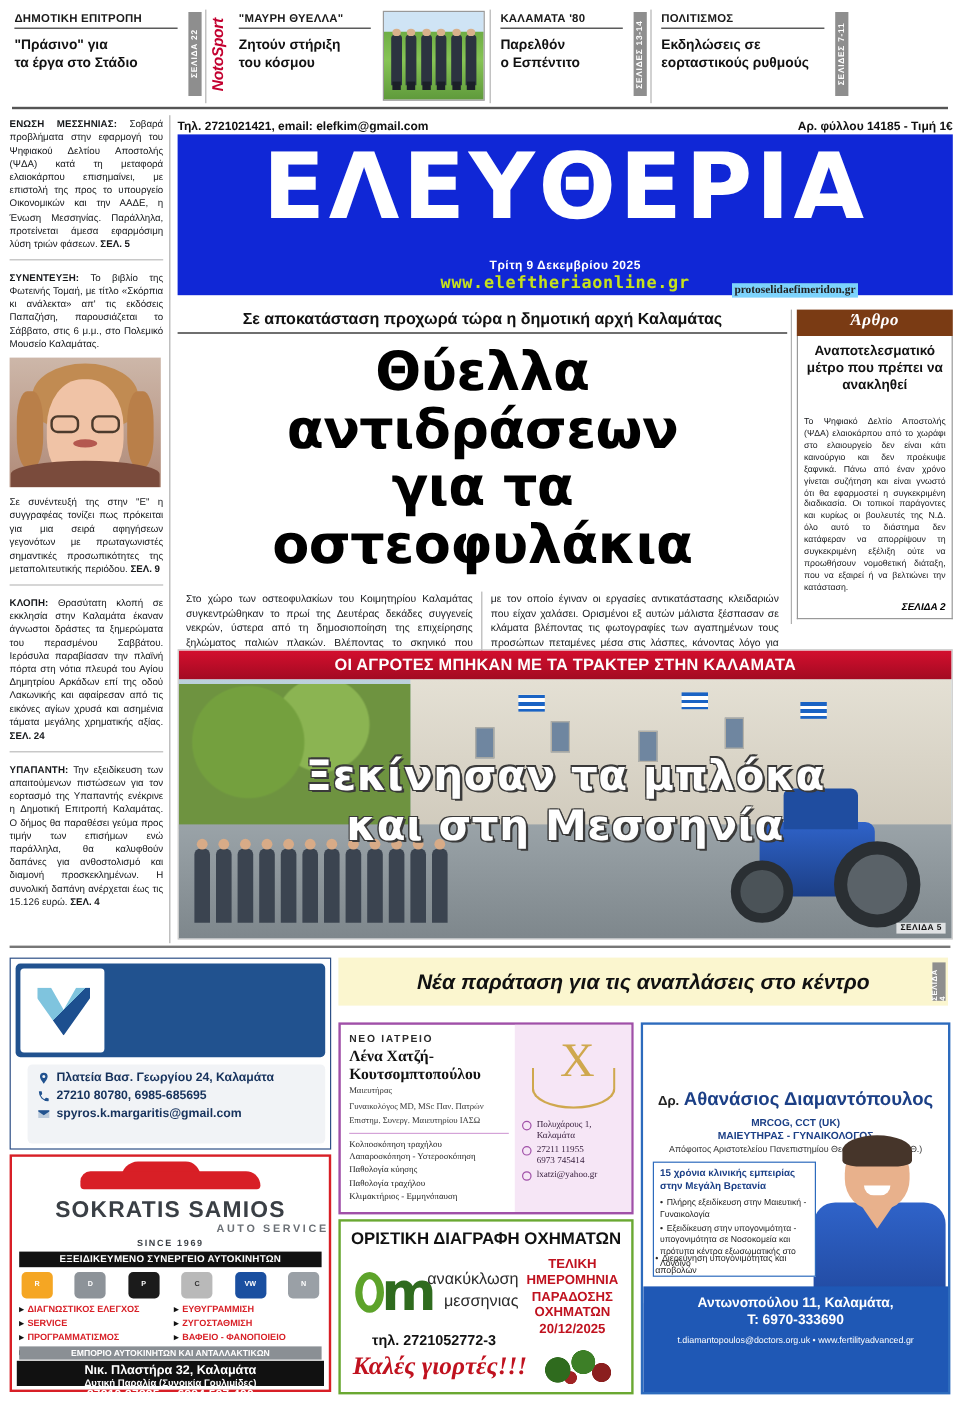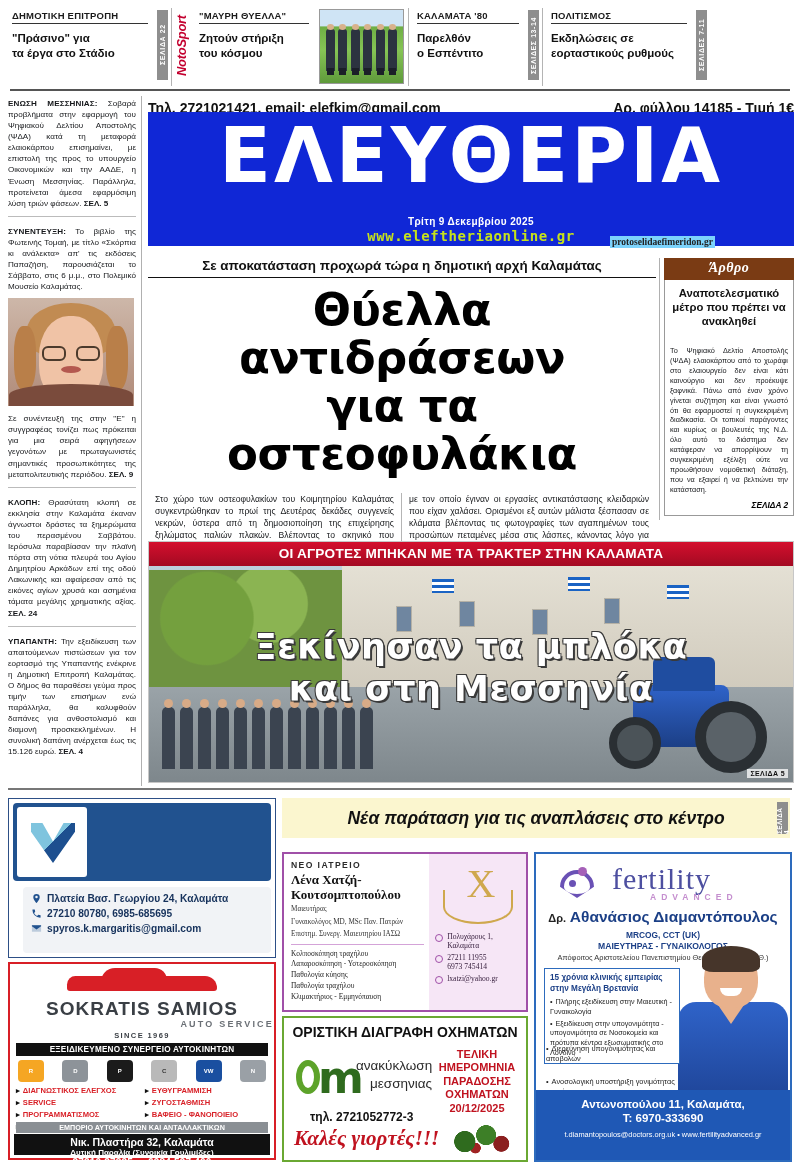--- a/index.html
+++ b/index.html
@@ -46,21 +46,21 @@
   .hair3 { position:absolute; right:6px; top:26%; width:22px; height:64px; background:#b97f49; border-radius:40%; }
   .glasses { position:absolute; left:50%; top:44%; transform:translateX(-50%); width:58px; height:15px; }
   .glasses span { position:absolute; top:0; width:24px; height:15px; border:2px solid #4b3a2c; border-radius:6px; }
   .glasses span:first-child{left:0;} .glasses span:last-child{right:0;}
   .lips { position:absolute; left:50%; top:63%; transform:translateX(-50%); width:20px; height:7px; background:#b4584f; border-radius:50%; }
   .shoulders { position:absolute; left:50%; bottom:0; transform:translateX(-50%); width:124px; height:22px; background:#7a4b3c; border-radius:50% 50% 0 0; }
   .leftvrule { position:absolute; left:141px; top:96px; width:1px; height:690px; background:#b0b0b0; }
 
   
   .mast-meta { position:absolute; left:148px; top:100px; width:646px; display:flex; justify-content:space-between;
-     font-size:14px; font-weight:700; color:#111; }
+     font-size:10px; font-weight:700; color:#111; }
   .masthead { position:absolute; left:148px; top:112px; width:646px; height:134px; background:#1027d6; overflow:hidden; }
   .mast-title { position:absolute; left:0; right:0; top:6px; text-align:center; color:#fff; font-size:76px;
      font-weight:800; letter-spacing:3px; font-family:"DejaVu Sans", sans-serif; line-height:1; }
   .mast-date { position:absolute; left:0; right:0; top:104px; text-align:center; color:#fff; font-size:10px; font-weight:700; letter-spacing:.4px; }
   .mast-url { position:absolute; left:0; right:0; top:116px; text-align:center; color:#c6e21b; font-size:14px; font-weight:800; letter-spacing:.6px; font-family:"DejaVu Sans Mono", monospace; }
   .watermark { position:absolute; left:610px; top:236px; font-size:9.5px; font-weight:700; color:#222;
      font-family:"Liberation Serif", serif; background:#7dd3fc; padding:1px 2px; }
 
   
   .main { position:absolute; left:148px; top:258px; width:508px; }
@@ -216,21 +216,21 @@
   .fert-box li::before { content:'\2022'; margin-right:3px; }
   .fert-ul2 { position:absolute; left:10px; top:190px; width:134px; list-style:none; }
   .fert-ul2 li { font-size:7.4px; color:#222; line-height:1.34; margin-bottom:13px; }
   .fert-ul2 li::before { content:'\2022'; margin-right:3px; }
   .fert-doc { position:absolute; right:0; top:96px; width:116px; height:140px; }
   .fd-head { position:absolute; left:30px; top:0; width:54px; height:58px; background:#e8b18c; border-radius:48% 48% 44% 44%; }
   .fd-hair { position:absolute; left:28px; top:-4px; width:58px; height:26px; background:#46352a; border-radius:50% 50% 20% 20%; }
   .fd-smile { position:absolute; left:46px; top:38px; width:22px; height:8px; background:#fff; border-radius:0 0 12px 12px; }
   .fd-body { position:absolute; left:4px; top:52px; width:110px; height:90px; background:linear-gradient(#2f63c9,#20479c); border-radius:18px 18px 0 0; }
   .fd-v { position:absolute; left:42px; top:52px; width:30px; height:22px; background:#e8b18c; clip-path:polygon(0 0,100% 0,50% 100%); }
-  .fert-blue { position:absolute; left:0; right:0; bottom:0; height:70px; background:#1f58b5; color:#fff; text-align:center; padding-top:8px; }
+  .fert-blue { position:absolute; left:0; right:0; bottom:0; height:88px; background:#1f58b5; color:#fff; text-align:center; padding-top:8px; }
   .fert-blue .a { font-size:11.5px; font-weight:800; }
   .fert-blue .b { font-size:11.5px; font-weight:800; margin-top:2px; }
   .fert-blue .c { font-size:7.4px; margin-top:6px; }
 </style>
 </head>
 <body>
 
 <div class="page">
 
   <div class="topstrip">
@@ -523,29 +523,20 @@
       <div>ΗΜΕΡΟΜΗΝΙΑ</div>
       <div>ΠΑΡΑΔΟΣΗΣ</div>
       <div>ΟΧΗΜΑΤΩΝ</div>
       <div>20/12/2025</div>
     </div>
     <div class="rec-holly"></div>
   </div>
 
   <div class="ad-fert">
     <div class="fert-white">
-      <div class="fert-logo">
-        <div class="fert-heart">
-          <div class="hh"></div>
-            <div class="d1"></div>
-            <div class="d2"></div>
-        </div>
-        <div class="fert-word">fertility</div>
-        <div class="fert-adv">ADVANCED</div>
-      </div>
       <div class="fert-dr">
         <small>Δρ.</small>
         <span>Αθανάσιος Διαμαντόπουλος</span>
       </div>
       <div class="fert-l1">MRCOG, CCT (UK)</div>
       <div class="fert-l2">ΜΑΙΕΥΤΗΡΑΣ - ΓΥΝΑΙΚΟΛΟΓΟΣ</div>
       <div class="fert-l3">Απόφοιτος Αριστοτελείου Πανεπιστημίου Θεσσαλονίκης (Α.Π.Θ.)</div>
       <div class="fert-doc">
         <div class="fd-body"></div>
           <div class="fd-v"></div>

